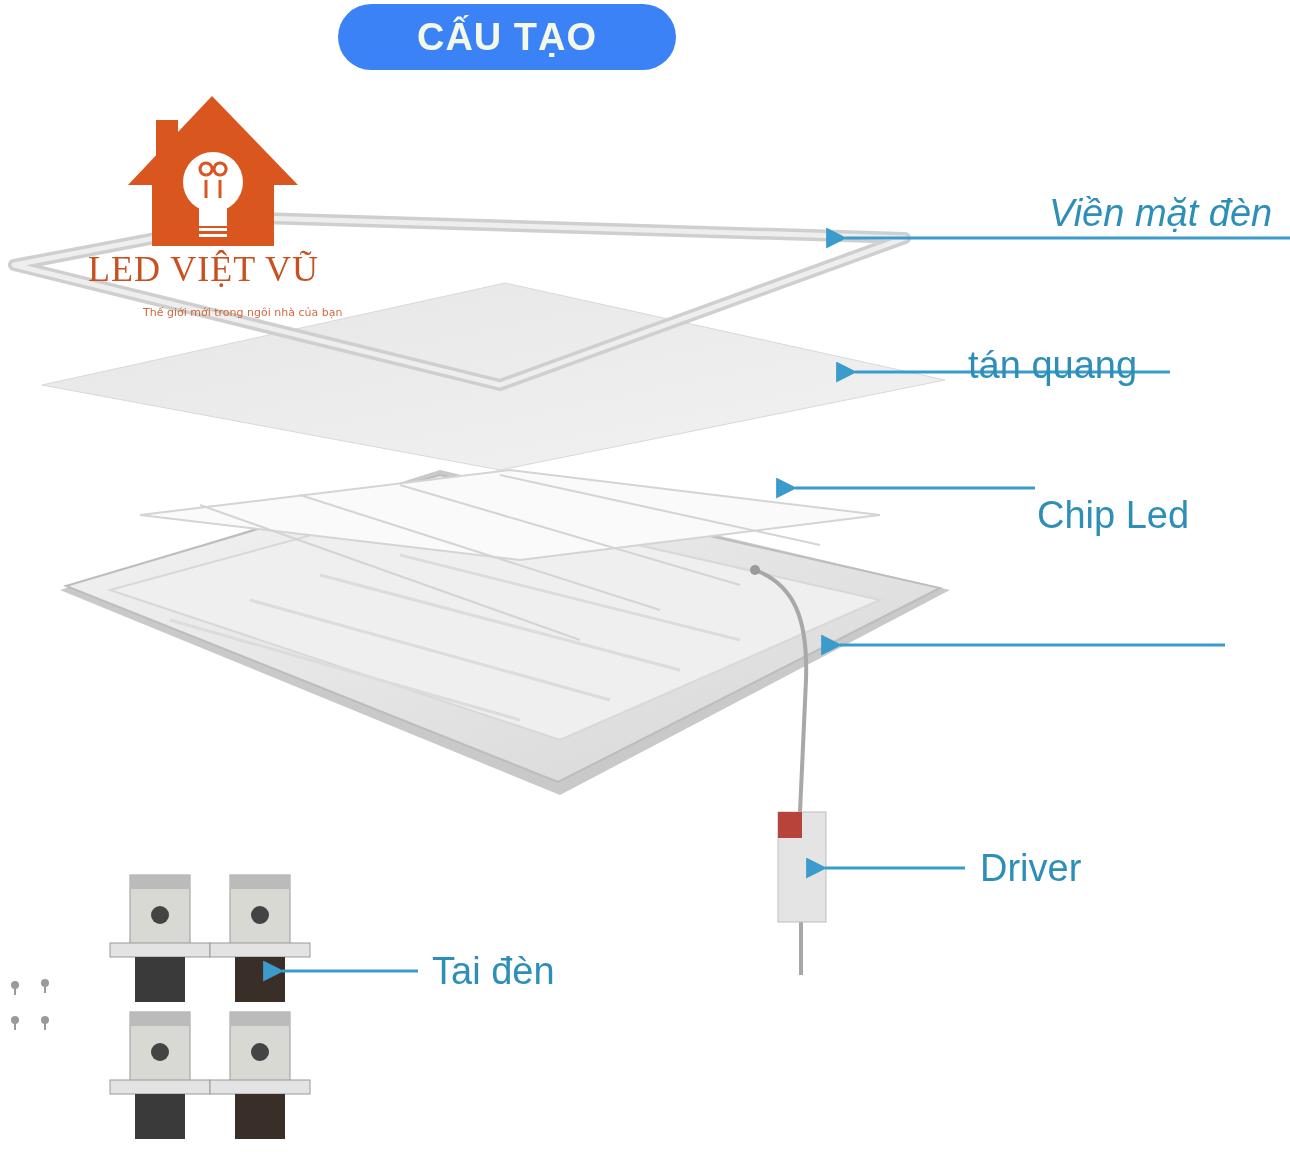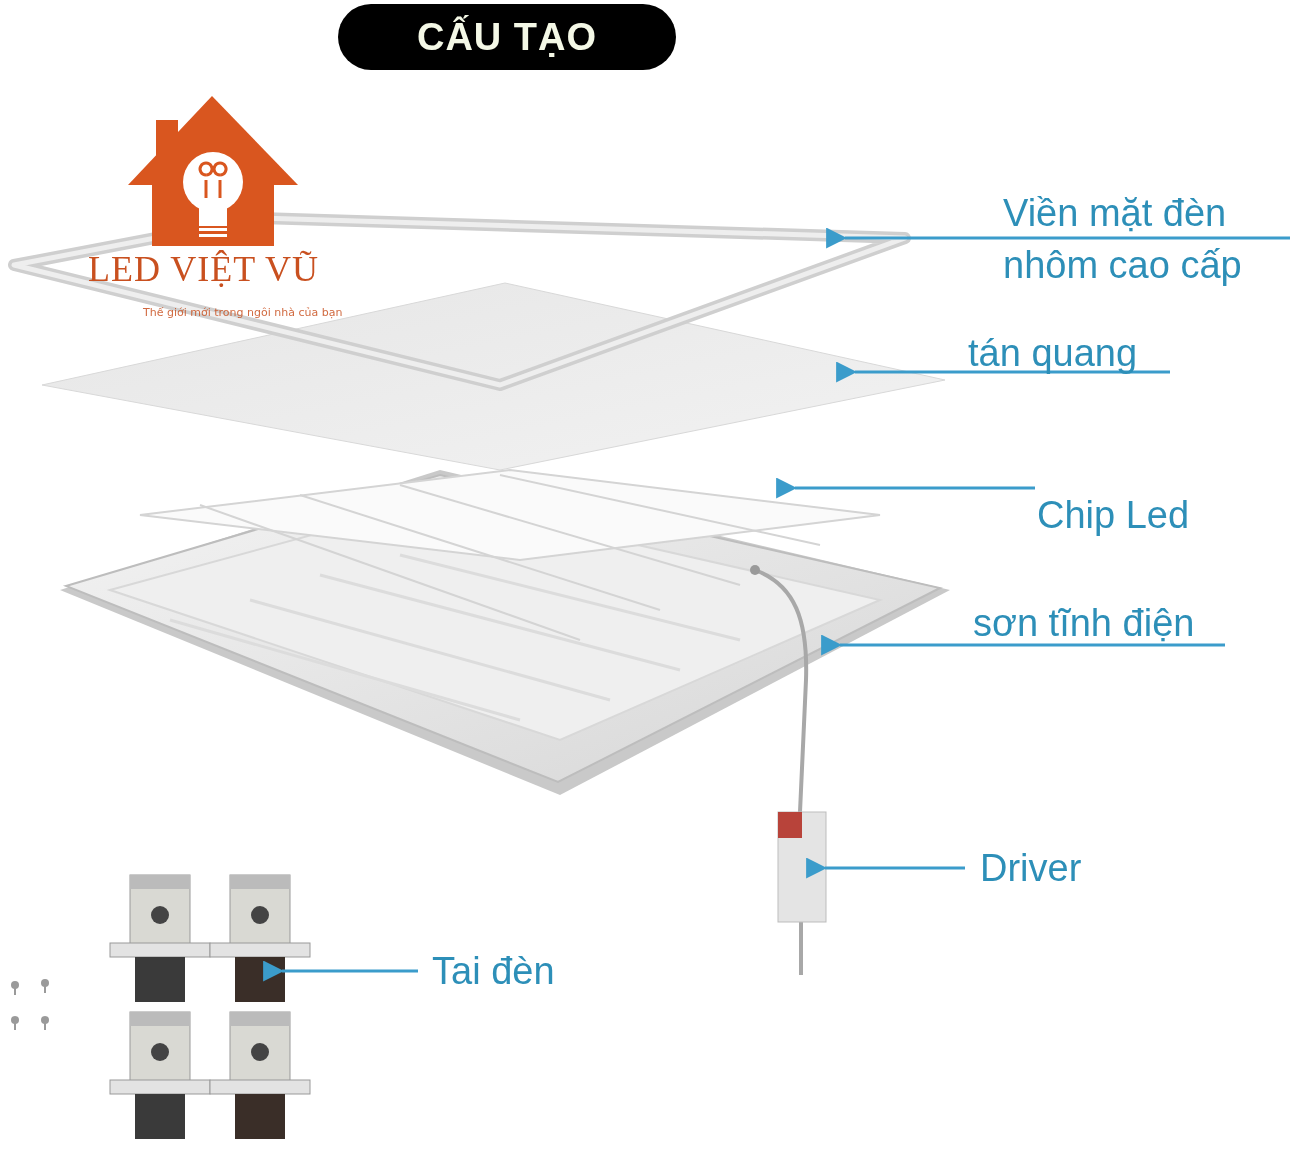--- a/index.html
+++ b/index.html
@@ -1,19 +1,19 @@
 <!DOCTYPE html>
 <html><head>
   <meta charset="utf-8">
   <style>
     html, body { margin: 0; padding: 0; background: #ffffff; }
     body { width: 1290px; height: 1167px; position: relative; overflow: hidden; font-family: "Liberation Sans", sans-serif; }
     .title-pill {
       position: absolute; left: 338px; top: 4px; width: 338px; height: 66px;
-      background: #000000; border-radius: 34px; color: #f4f8e6;
+      background: #3b82f6; border-radius: 34px; color: #f4f8e6;
       display: flex; align-items: center; justify-content: center;
       font-size: 38px; font-weight: bold; letter-spacing: 1px;
     }
     .label {
       position: absolute; color: #2d8fb8; font-size: 38px; line-height: 46px; white-space: nowrap;
       font-family: "Liberation Sans", sans-serif;
     }
     svg.scene { position: absolute; left: 0; top: 0; }
     .logo-name {
       position: absolute; left: 88px; top: 248px; color: #c9501f;
@@ -139,35 +139,33 @@
     <rect x="199" y="234" width="28" height="3" fill="#ffffff"></rect>
     <path d="M206,175 a6,6 0 1 1 0.1,0 M220,175 a6,6 0 1 1 0.1,0" stroke="#d9561f" stroke-width="3" fill="none"></path>
     <line x1="206" y1="180" x2="206" y2="198" stroke="#d9561f" stroke-width="3"></line>
     <line x1="220" y1="180" x2="220" y2="198" stroke="#d9561f" stroke-width="3"></line>
   </g>
 </svg>
 
 <div class="logo-name">LED VIỆT VŨ</div>
 <div class="logo-tag">Thế giới mới trong ngôi nhà của bạn</div>
 
-<div class="label" style="left:1003px; top:190px;">
+<div class="label" style="left:1049px; top:190px;font-style:italic;">
   <div>Viền mặt đèn</div>
-  <div style="margin-top:6px;">nhôm cao cấp</div>
 </div>
 
 <div class="label" style="left:968px; top:326px;">
-  <div style="margin-top:4px;">tán quang</div>
+  <div style="margin-top:16px;">tán quang</div>
 </div>
 
 <div class="label" style="left:1037px; top:464px;margin-top:28px;">
   <div>Chip Led</div>
 </div>
 
 <div class="label" style="left:973px; top:596px;">
-  <div style="margin-top:4px;">sơn tĩnh điện</div>
 </div>
 
 <div class="label" style="left:980px; top:845px;">
   <div>Driver</div>
 </div>
 
 <div class="label" style="left:432px; top:948px;text-align:right;">
   <div>Tai đèn</div>
 </div>
 

